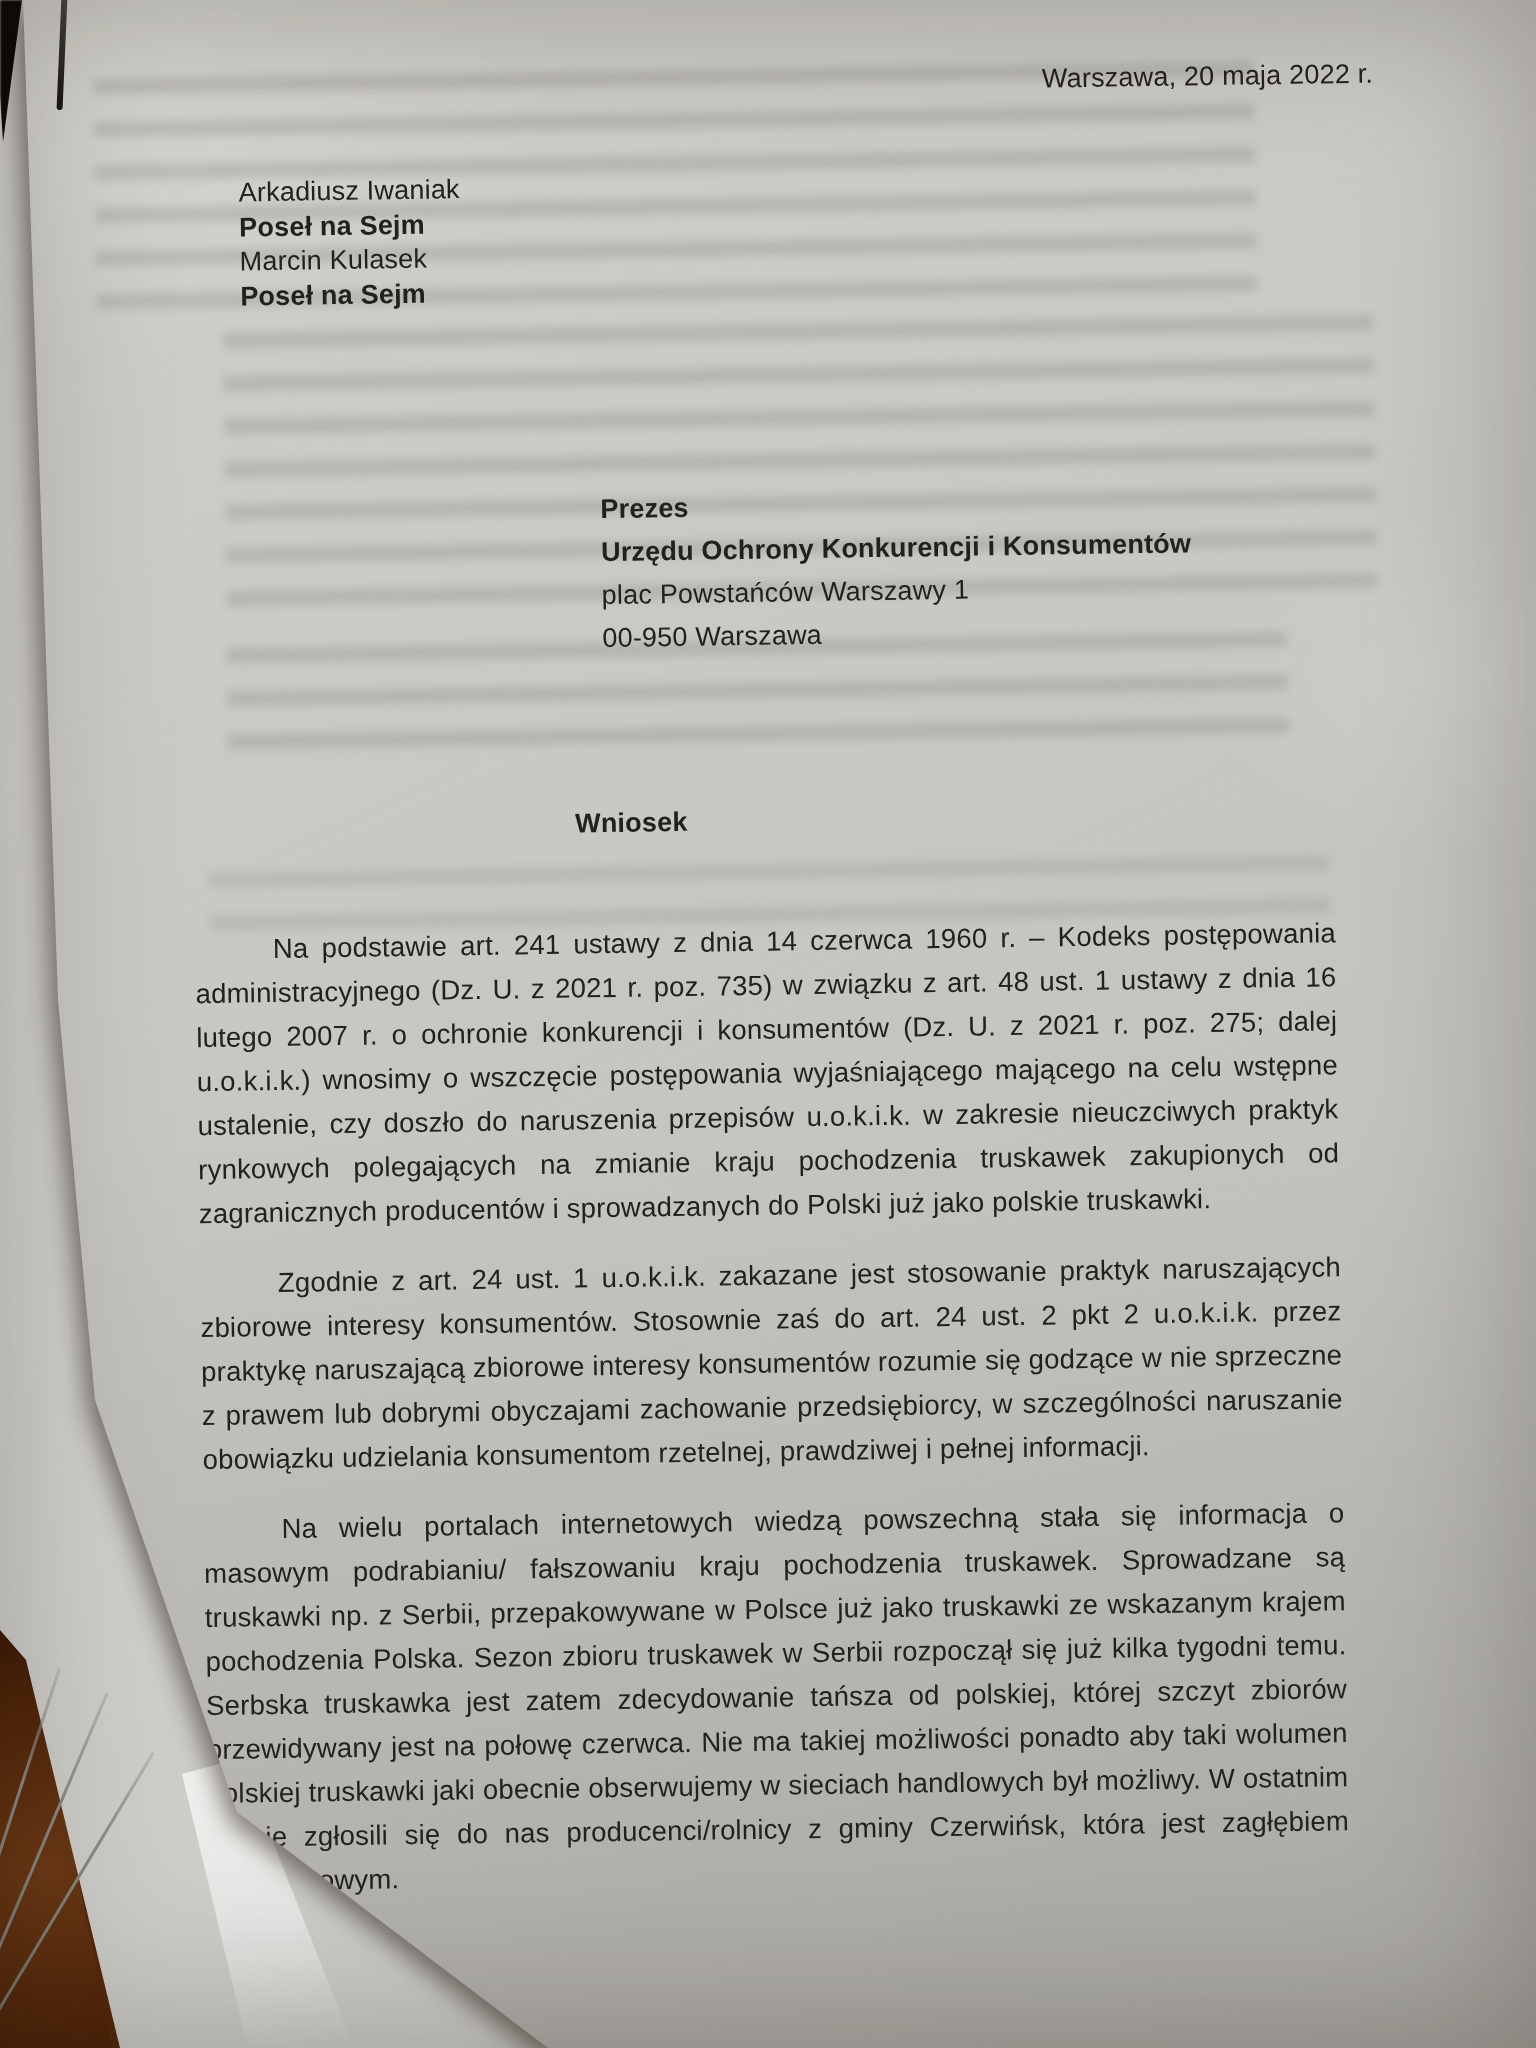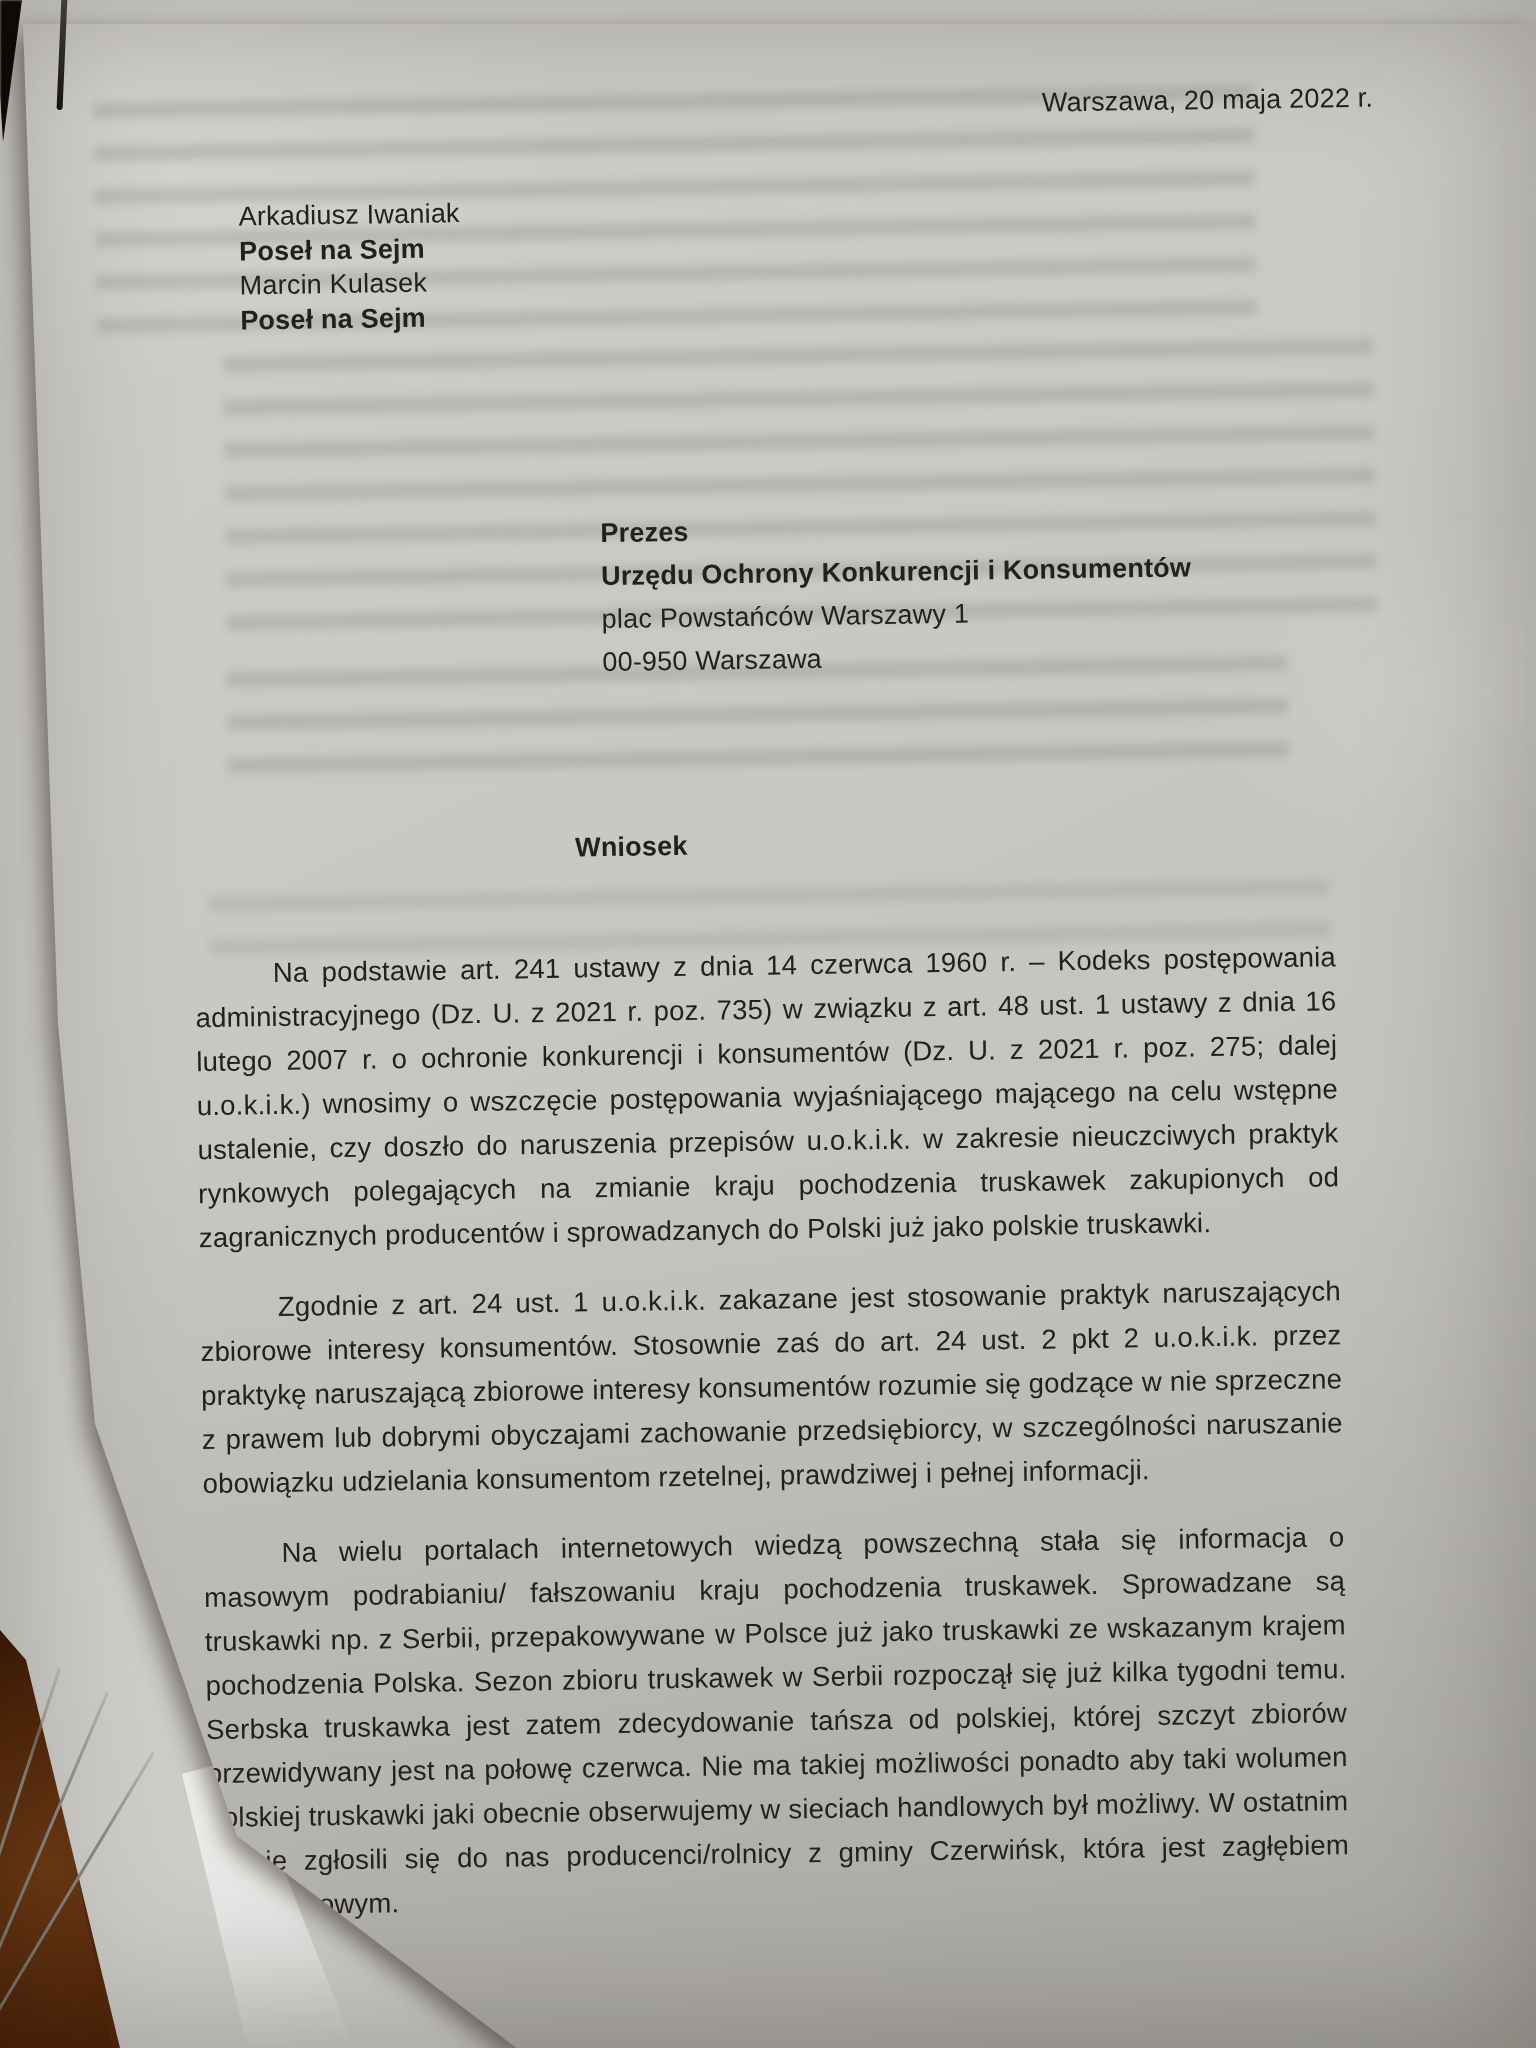--- a/index.html
+++ b/index.html
@@ -28,21 +28,20 @@
     position:absolute;left:178px;top:1758px;width:180px;height:290px;z-index:4;
     background:linear-gradient(170deg,#f1f2f0 0%,#e4e5e2 55%,#c9cac6 100%);
     clip-path:polygon(4px 16px,62px 0,176px 290px,70px 290px);
   }
   
   .paper-wrap{position:absolute;inset:0;z-index:5;filter:drop-shadow(-7px 9px 12px rgba(25,12,4,.5));}
   .paper{
     position:absolute;inset:0;
     background:linear-gradient(155deg,#cfcec9 0%,#c9c8c4 38%,#c2c1bd 70%,#b6b5b1 100%);
     clip-path:polygon(23px 0,1536px 0,1536px 2048px,548px 2048px,237px 1812px,95px 1400px,58px 1000px,23px 0);
-    margin-top:24px;
   }
   .sheen{position:absolute;inset:0;pointer-events:none;
     background:
       radial-gradient(650px 420px at 8% 4%,rgba(255,255,255,.14),rgba(255,255,255,0) 70%),
       radial-gradient(420px 260px at 96% 33%,rgba(255,255,255,.10),rgba(255,255,255,0) 70%),
       linear-gradient(to bottom,rgba(0,0,0,0) 55%,rgba(30,22,12,.10) 100%);}
   
   .ghost{position:absolute;filter:blur(4px);opacity:.17;transform:rotate(-.9deg);
     background:repeating-linear-gradient(to bottom,transparent 0 12px,#55534d 12px 27px,transparent 27px 43px);}
   .g1{left:95px;top:58px;width:1160px;height:255px;}

